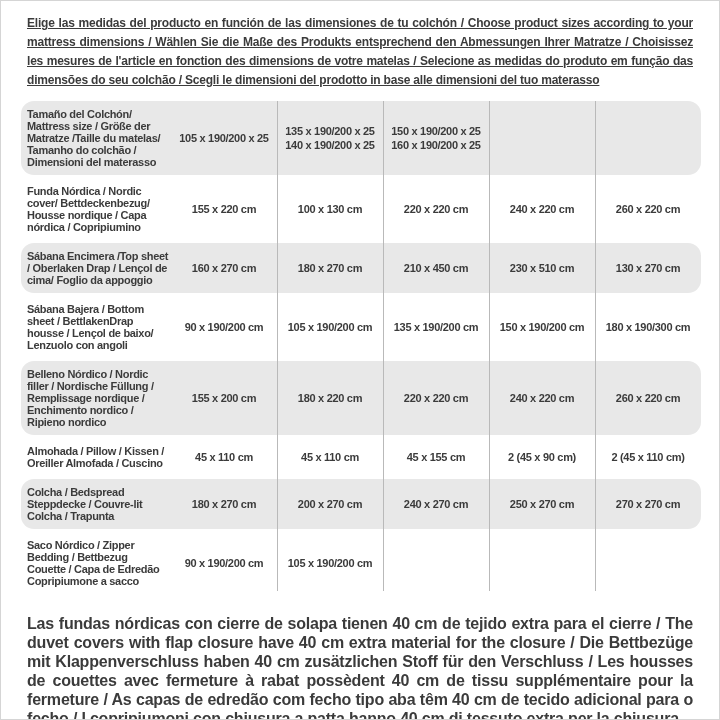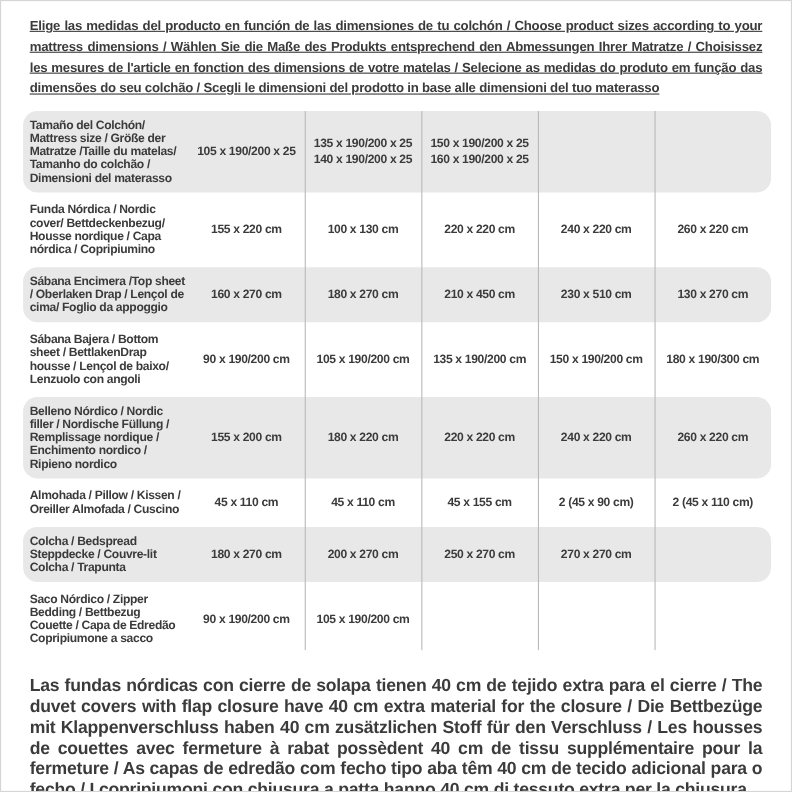--- a/index.html
+++ b/index.html
@@ -135,20 +135,21 @@
     <div class="cell value">45 x 110 cm</div>
     <div class="cell value">45 x 155 cm</div>
     <div class="cell value">2 (45 x 90 cm)</div>
     <div class="cell value">2 (45 x 110 cm)</div>
   </div>
 
   <div class="row alt">
     <div class="cell label">Colcha / Bedspread Steppdecke / Couvre-lit Colcha / Trapunta</div>
     <div class="cell value">180 x 270 cm</div>
     <div class="cell value">200 x 270 cm</div>
+    <div class="cell value">240 x 270 cm</div>
     <div class="cell value">250 x 270 cm</div>
     <div class="cell value">270 x 270 cm</div>
   </div>
 
   <div class="row">
     <div class="cell label">Saco Nórdico / Zipper Bedding / Bettbezug Couette  / Capa de Edredão Copripiumone a sacco</div>
     <div class="cell value">90 x 190/200 cm</div>
     <div class="cell value">105 x 190/200 cm</div>
     <div class="cell value"></div>
     <div class="cell value"></div>

